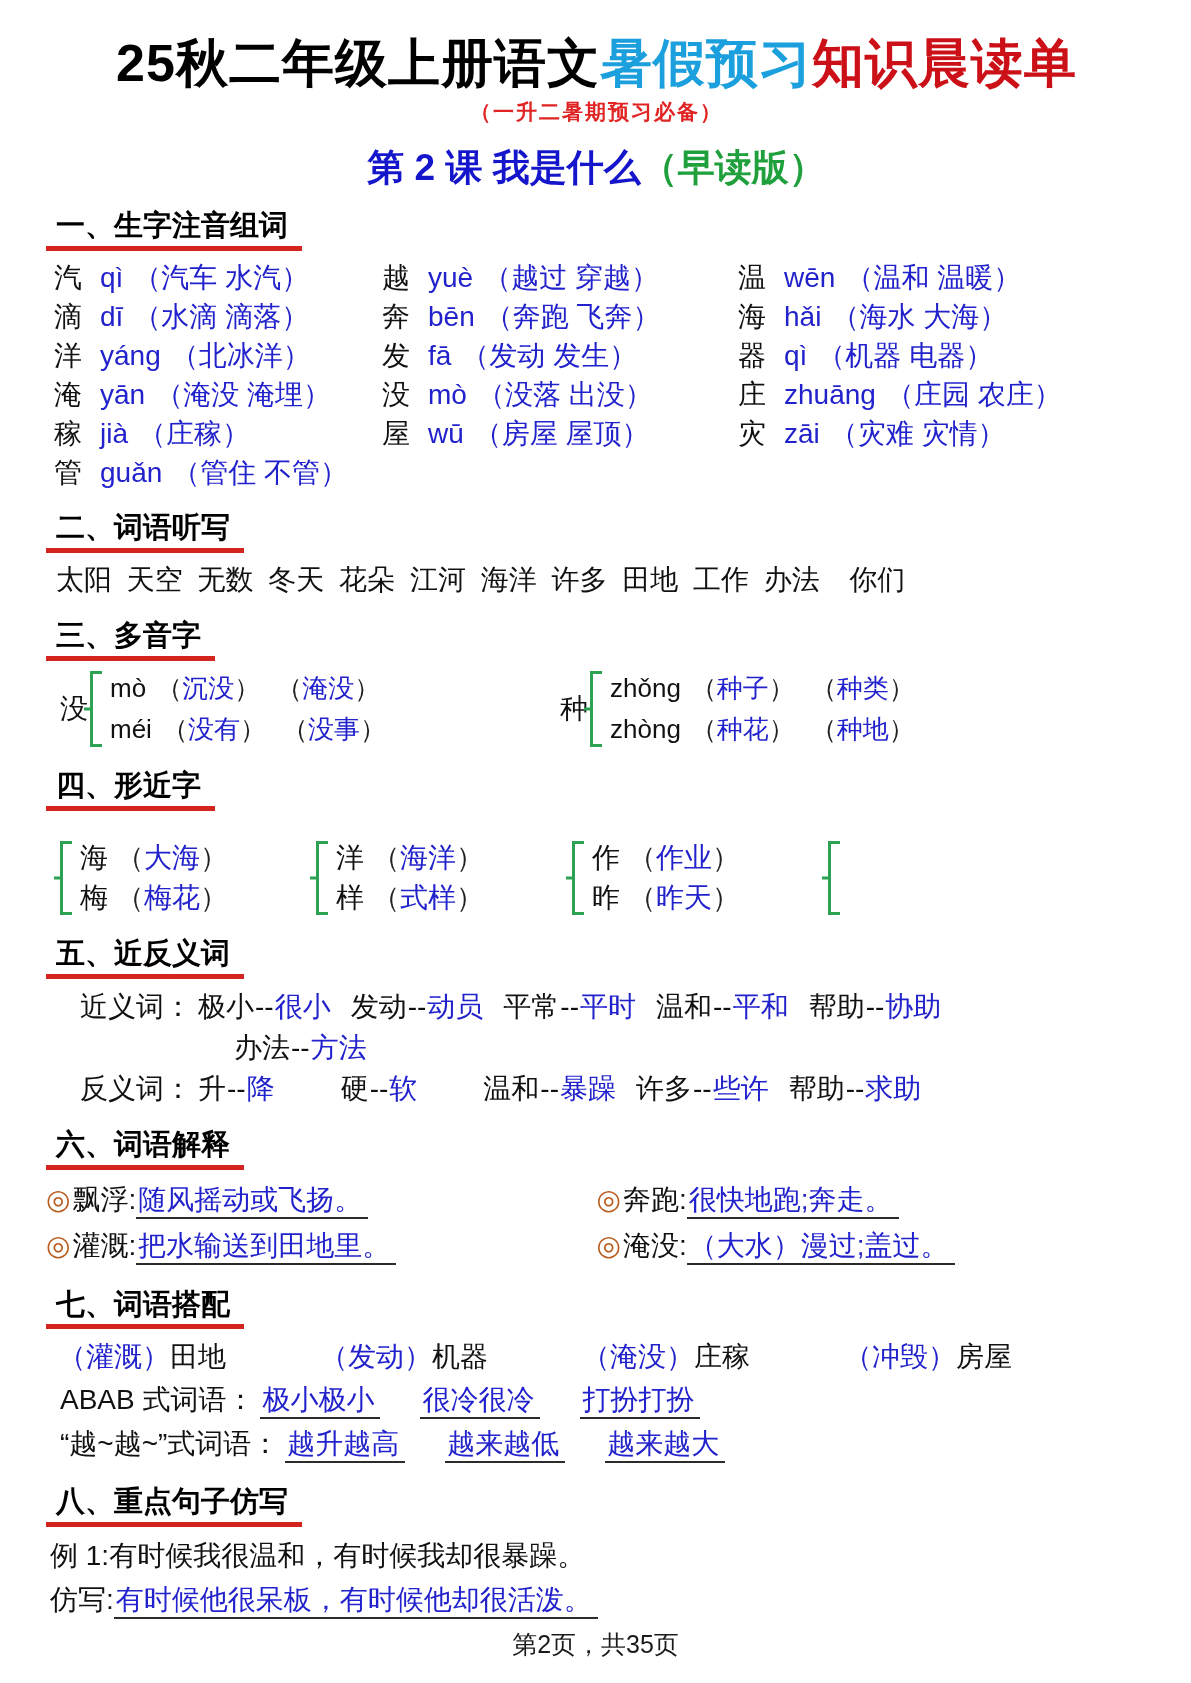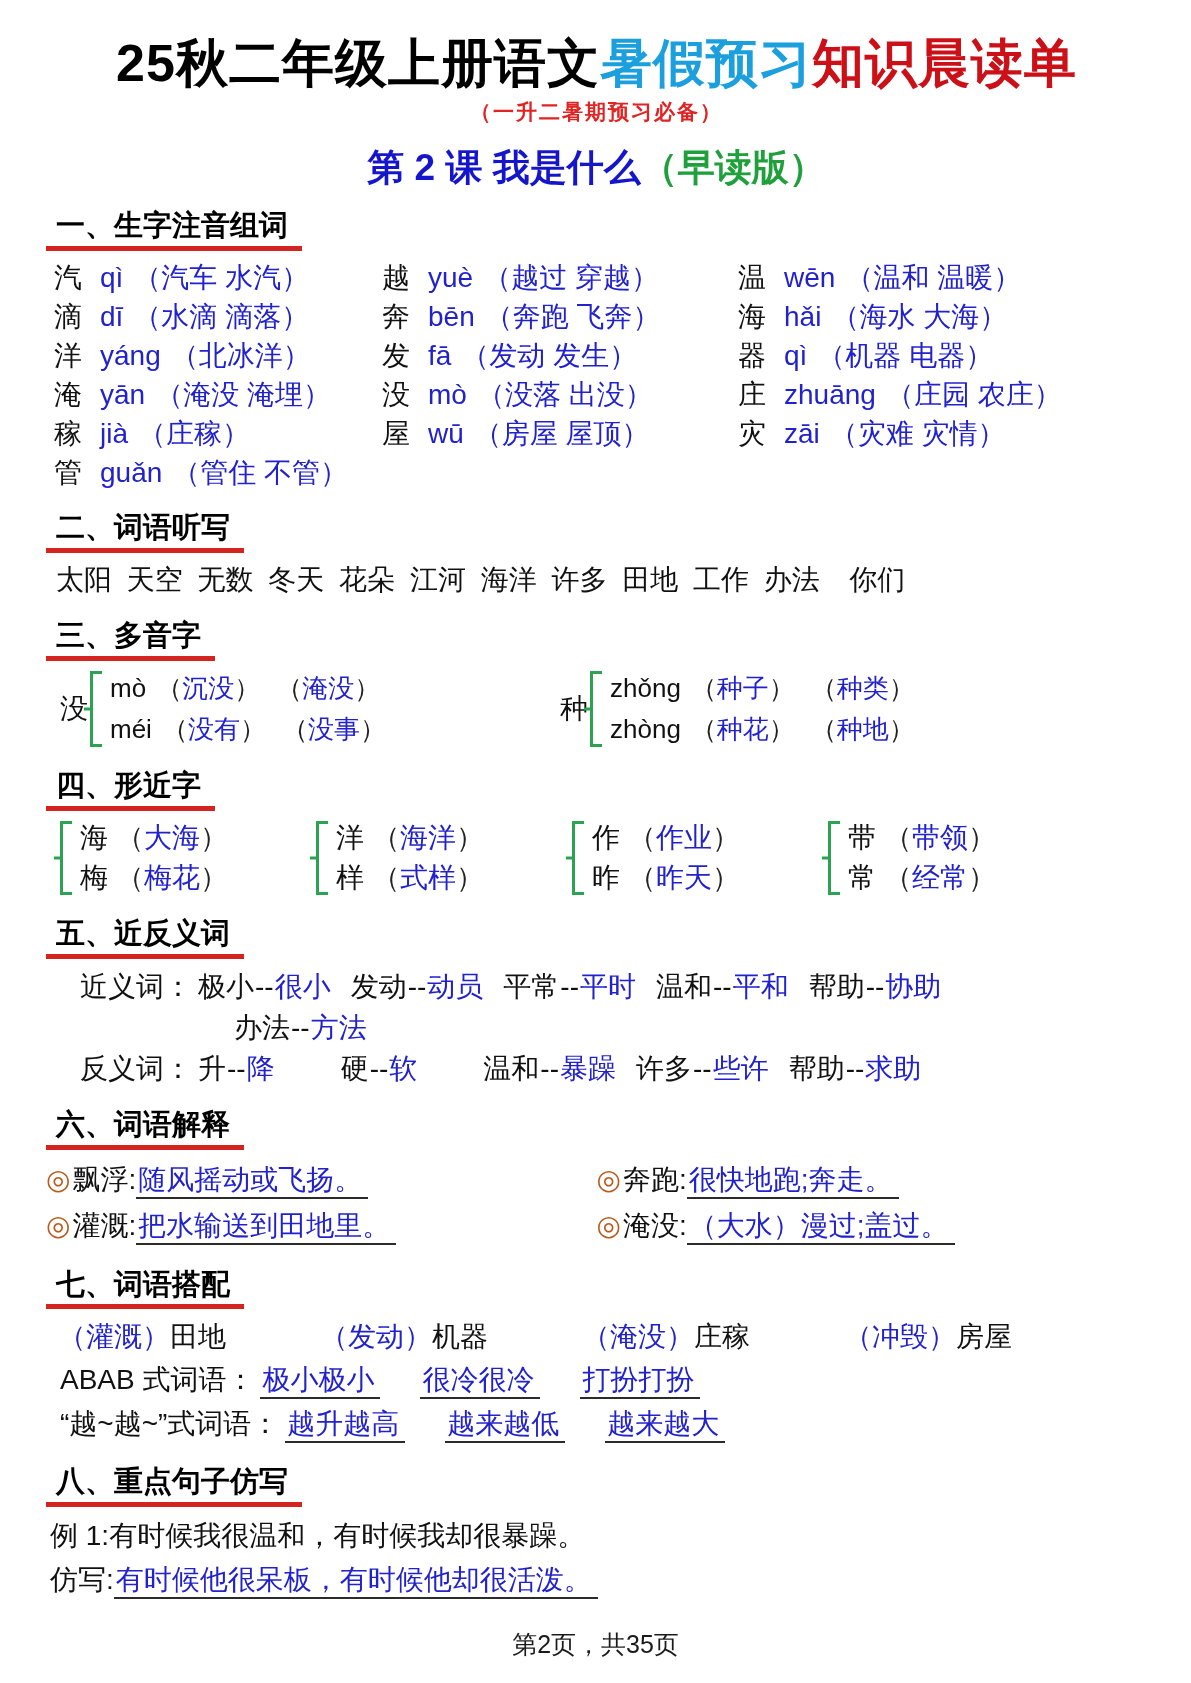--- a/index.html
+++ b/index.html
@@ -59,21 +59,21 @@
   .brace::before{content:'';position:absolute;left:0;top:1px;bottom:1px;width:9px;
     border-left:3px solid var(--brace);border-top:3px solid var(--brace);border-bottom:3px solid var(--brace);}
   .brace::after{content:'';position:absolute;left:-6px;top:50%;width:6px;height:3px;background:var(--brace);transform:translateY(-50%);}
   .dy-line{font-size:26px;line-height:41px;white-space:nowrap;}
   .dy-py{margin-right:10px;}
   .pw{margin-right:16px;}
   .pk{color:#222;}
 
   
   .s4-box{display:flex;padding-left:12px;margin-top:2px;}
-  .fj-group{display:flex;align-items:center;}
+  .fj-group{display:flex;align-items:center;margin-top:20px;}
   .s4-box .fj-group{width:256px;}
   .s4-box .fj-group:last-child{width:auto;}
   .fj-line{font-size:28px;line-height:40px;white-space:nowrap;}
   .fj-line .ch{margin-right:8px;}
 
   
   .s5-line{font-size:28px;line-height:41px;padding-left:34px;white-space:nowrap;}
   .s5-line2{padding-left:188px;}
   .lbl{margin-right:6px;}
   .pair{margin-right:20px;}
@@ -191,24 +191,20 @@
         </div>
         <div class="fj-group">
           <span class="brace"></span>
           <div class="fj-col">
             <div class="fj-line"><span class="ch">作</span><span class="pw"><span class="pk">（</span><span class="blue">作业</span><span class="pk">）</span></span></div>
             <div class="fj-line"><span class="ch">昨</span><span class="pw"><span class="pk">（</span><span class="blue">昨天</span><span class="pk">）</span></span></div>
           </div>
         </div>
         <div class="fj-group">
           <span class="brace"></span>
-          <div class="fj-col">
-            <div class="fj-line"><span class="ch">带</span><span class="pw"><span class="pk">（</span><span class="blue">带领</span><span class="pk">）</span></span></div>
-            <div class="fj-line"><span class="ch">常</span><span class="pw"><span class="pk">（</span><span class="blue">经常</span><span class="pk">）</span></span></div>
-          </div>
         </div>
       </div>
   </section>
 
   <section>
     <div class="sec-h-wrap"><span class="sec-h">五、近反义词</span></div>
     <div class="s5-line"><span class="lbl">近义词：</span><span id="syn-pairs1"><span class="pair"><span>极小</span><span class="dash">--</span><span class="blue">很小</span></span><span class="pair"><span>发动</span><span class="dash">--</span><span class="blue">动员</span></span><span class="pair"><span>平常</span><span class="dash">--</span><span class="blue">平时</span></span><span class="pair"><span>温和</span><span class="dash">--</span><span class="blue">平和</span></span><span class="pair"><span>帮助</span><span class="dash">--</span><span class="blue">协助</span></span></span></div>
     <div class="s5-line s5-line2"><span id="syn-pairs2"><span class="pair"><span>办法</span><span class="dash">--</span><span class="blue">方法</span></span></span></div>
     <div class="s5-line"><span class="lbl">反义词：</span><span id="ant-pairs"><span class="pair wide"><span>升</span><span class="dash">--</span><span class="blue">降</span></span><span class="pair wide"><span>硬</span><span class="dash">--</span><span class="blue">软</span></span><span class="pair"><span>温和</span><span class="dash">--</span><span class="blue">暴躁</span></span><span class="pair"><span>许多</span><span class="dash">--</span><span class="blue">些许</span></span><span class="pair"><span>帮助</span><span class="dash">--</span><span class="blue">求助</span></span></span></div>
   </section>

